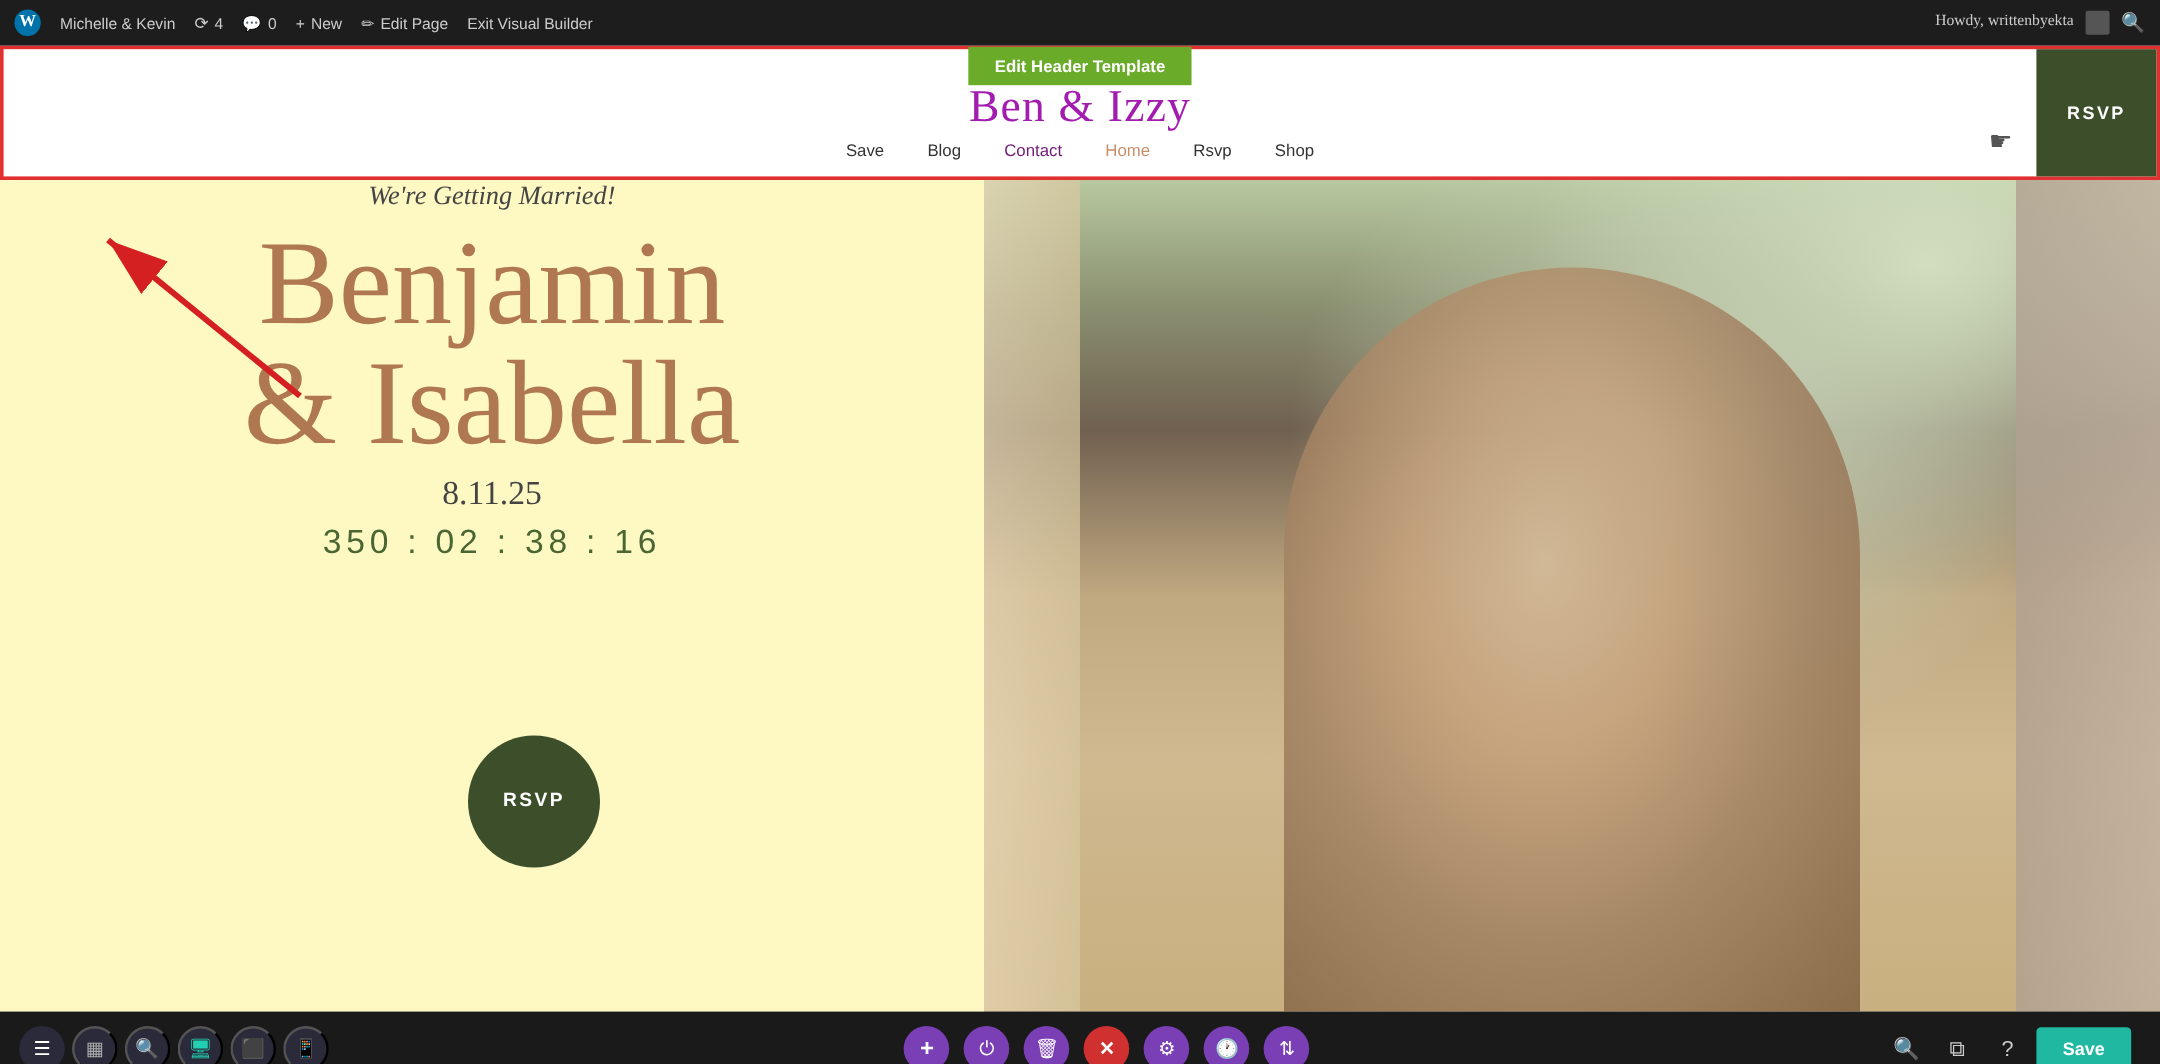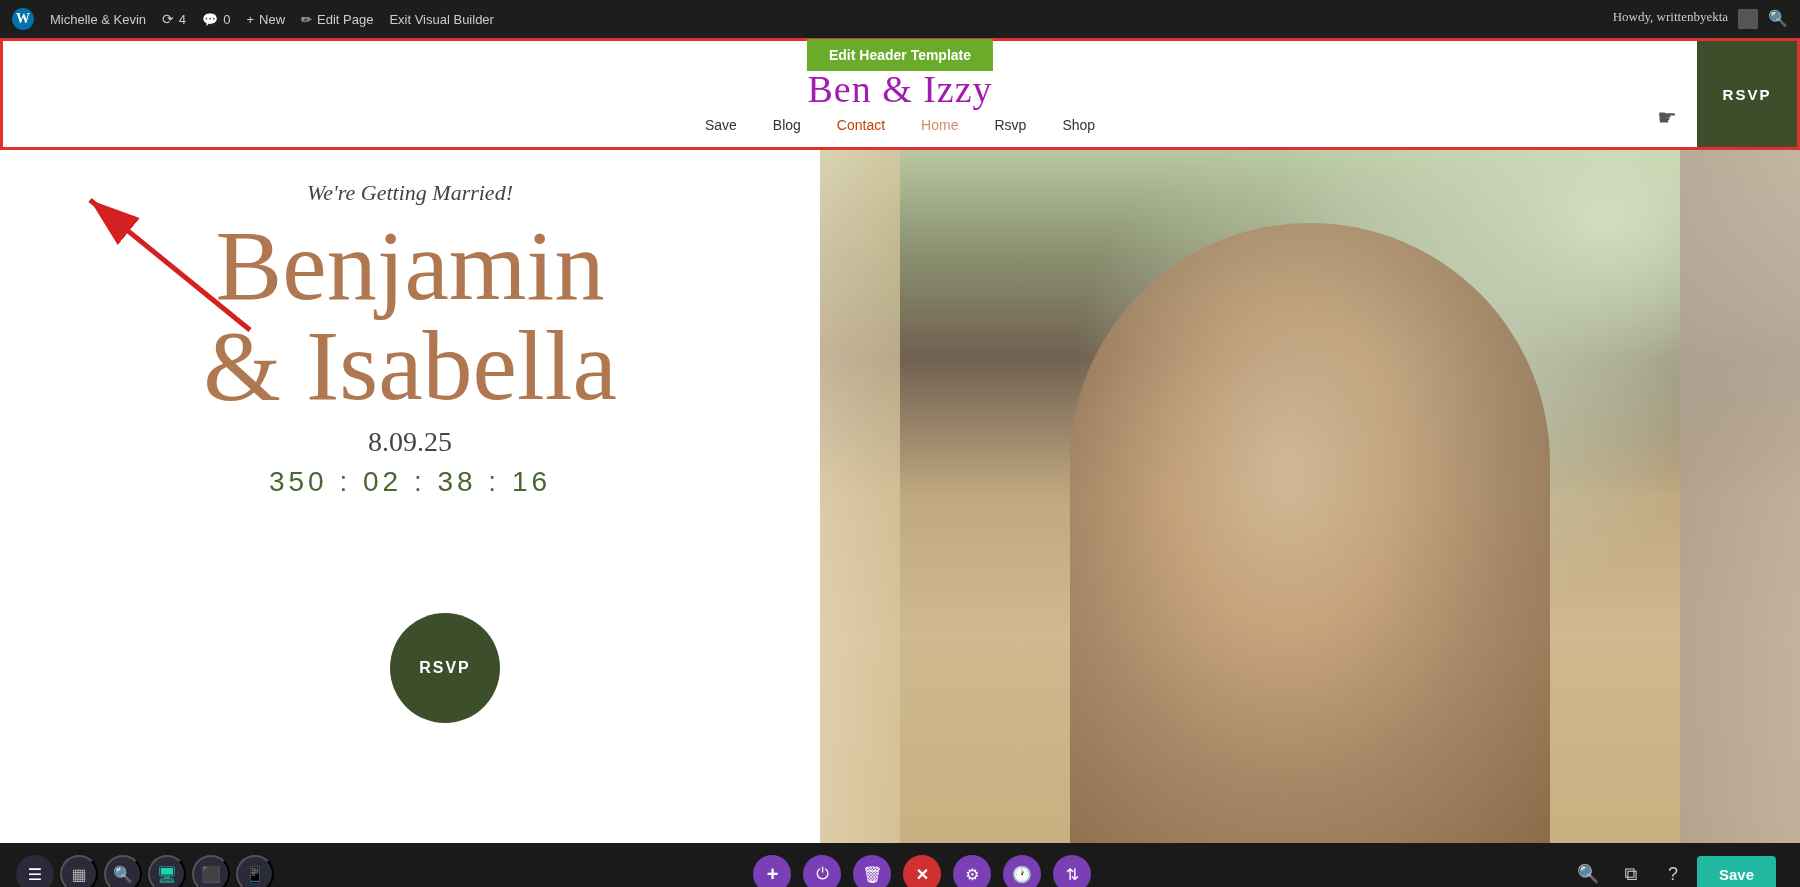--- a/index.html
+++ b/index.html
@@ -126,26 +126,25 @@
     }
 
     
     #main-content {
       display: flex;
       width: 100%;
       height: calc(887px - 38px - 116px);
     }
     .left-panel {
       flex: 0 0 820px;
-      background: #ffffff;
+      background: #fef9c3;
       display: flex;
       flex-direction: column;
       align-items: center;
       justify-content: flex-start;
-      padding-top: 30px;
       position: relative;
       overflow: hidden;
     }
     .getting-married {
       font-family: Georgia, serif;
       font-size: 22px;
       color: #444;
       margin-bottom: 10px;
       font-style: italic;
     }
@@ -343,21 +342,21 @@
     <span style="color:#ccc;font-size:16px;">🔍</span>
   </div>
 </div>
 
 <div id="site-header" style="position:relative;">
   <button class="edit-header-btn">Edit Header Template</button>
   <div class="site-title">Ben &amp; Izzy</div>
   <nav class="site-nav">
     <a class="nav-item" style="color:#333;">Save</a>
     <a class="nav-item" style="color:#333;">Blog</a>
-    <a class="nav-item" style="color:#c2410c;text-align:center;">Contact</a>
+    <a class="nav-item" style="color:#701a75;text-align:center;">Contact</a>
     <a class="nav-item active" style="color:#c8906a;">Home</a>
     <a class="nav-item" style="color:#333;">Rsvp</a>
     <a class="nav-item" style="color:#333;">Shop</a>
   </nav>
   <div class="cursor-hand">☛</div>
   <div class="rsvp-header-btn">RSVP</div>
 </div>
 
 <div id="main-content" style="position:relative; height: 693px;">
 
@@ -369,21 +368,21 @@
     </defs>
     <line x1="220" y1="160" x2="60" y2="30" stroke="#d42020" stroke-width="5" marker-end="url(#arrowhead)"></line>
   </svg>
 
   <div class="left-panel">
     <div class="getting-married">We're Getting Married!</div>
     <div class="couple-name">
       <span>Benjamin</span><br>
       <span>&amp; Isabella</span>
     </div>
-    <div class="wedding-date">8.09.25</div>
+    <div class="wedding-date">8.11.25</div>
     <div class="countdown">350 : 02 : 38 : 16</div>
   </div>
 
   <div class="rsvp-circle">RSVP</div>
 
   <div class="right-panel">
     <div class="photo-bg"></div>
     <div class="wall-left"></div>
     <div class="wall-right"></div>
     <div class="couple-silhouette"></div>

